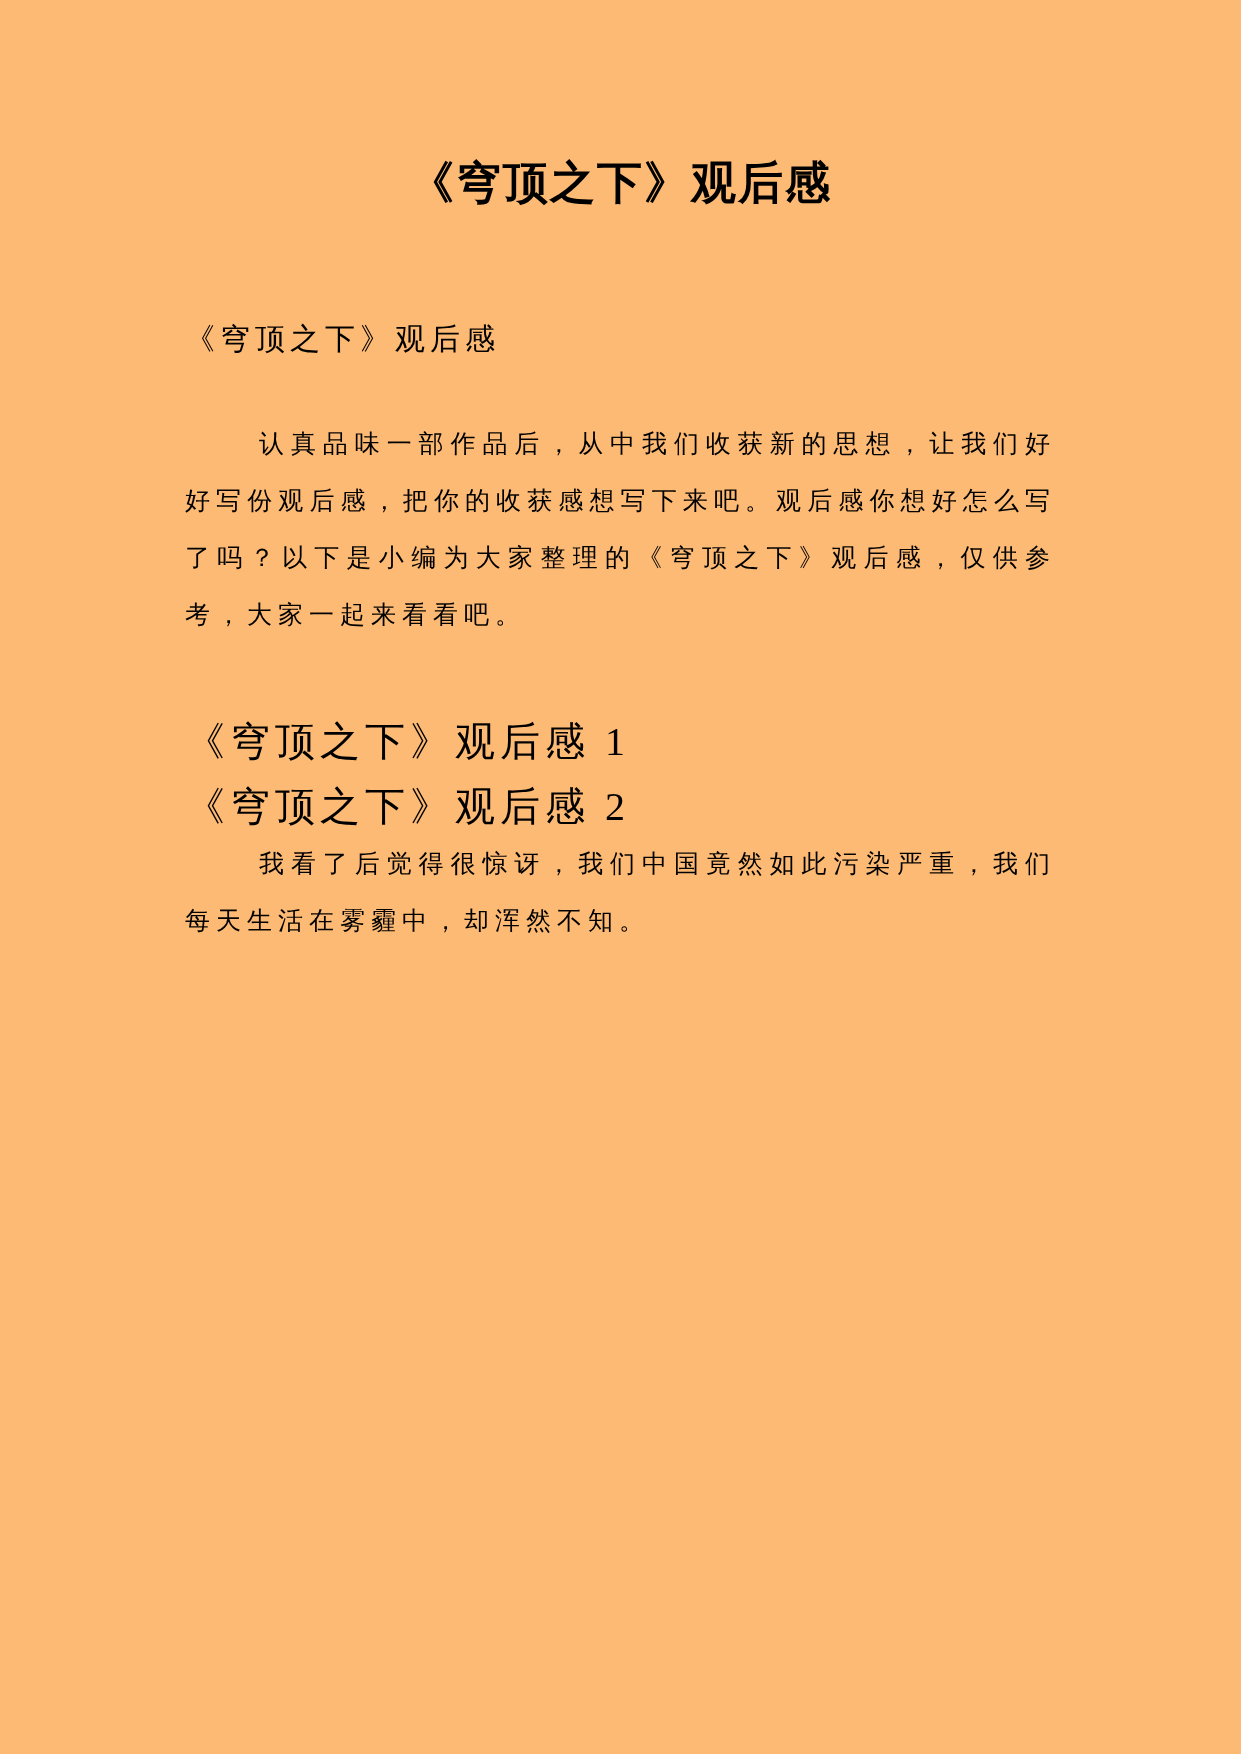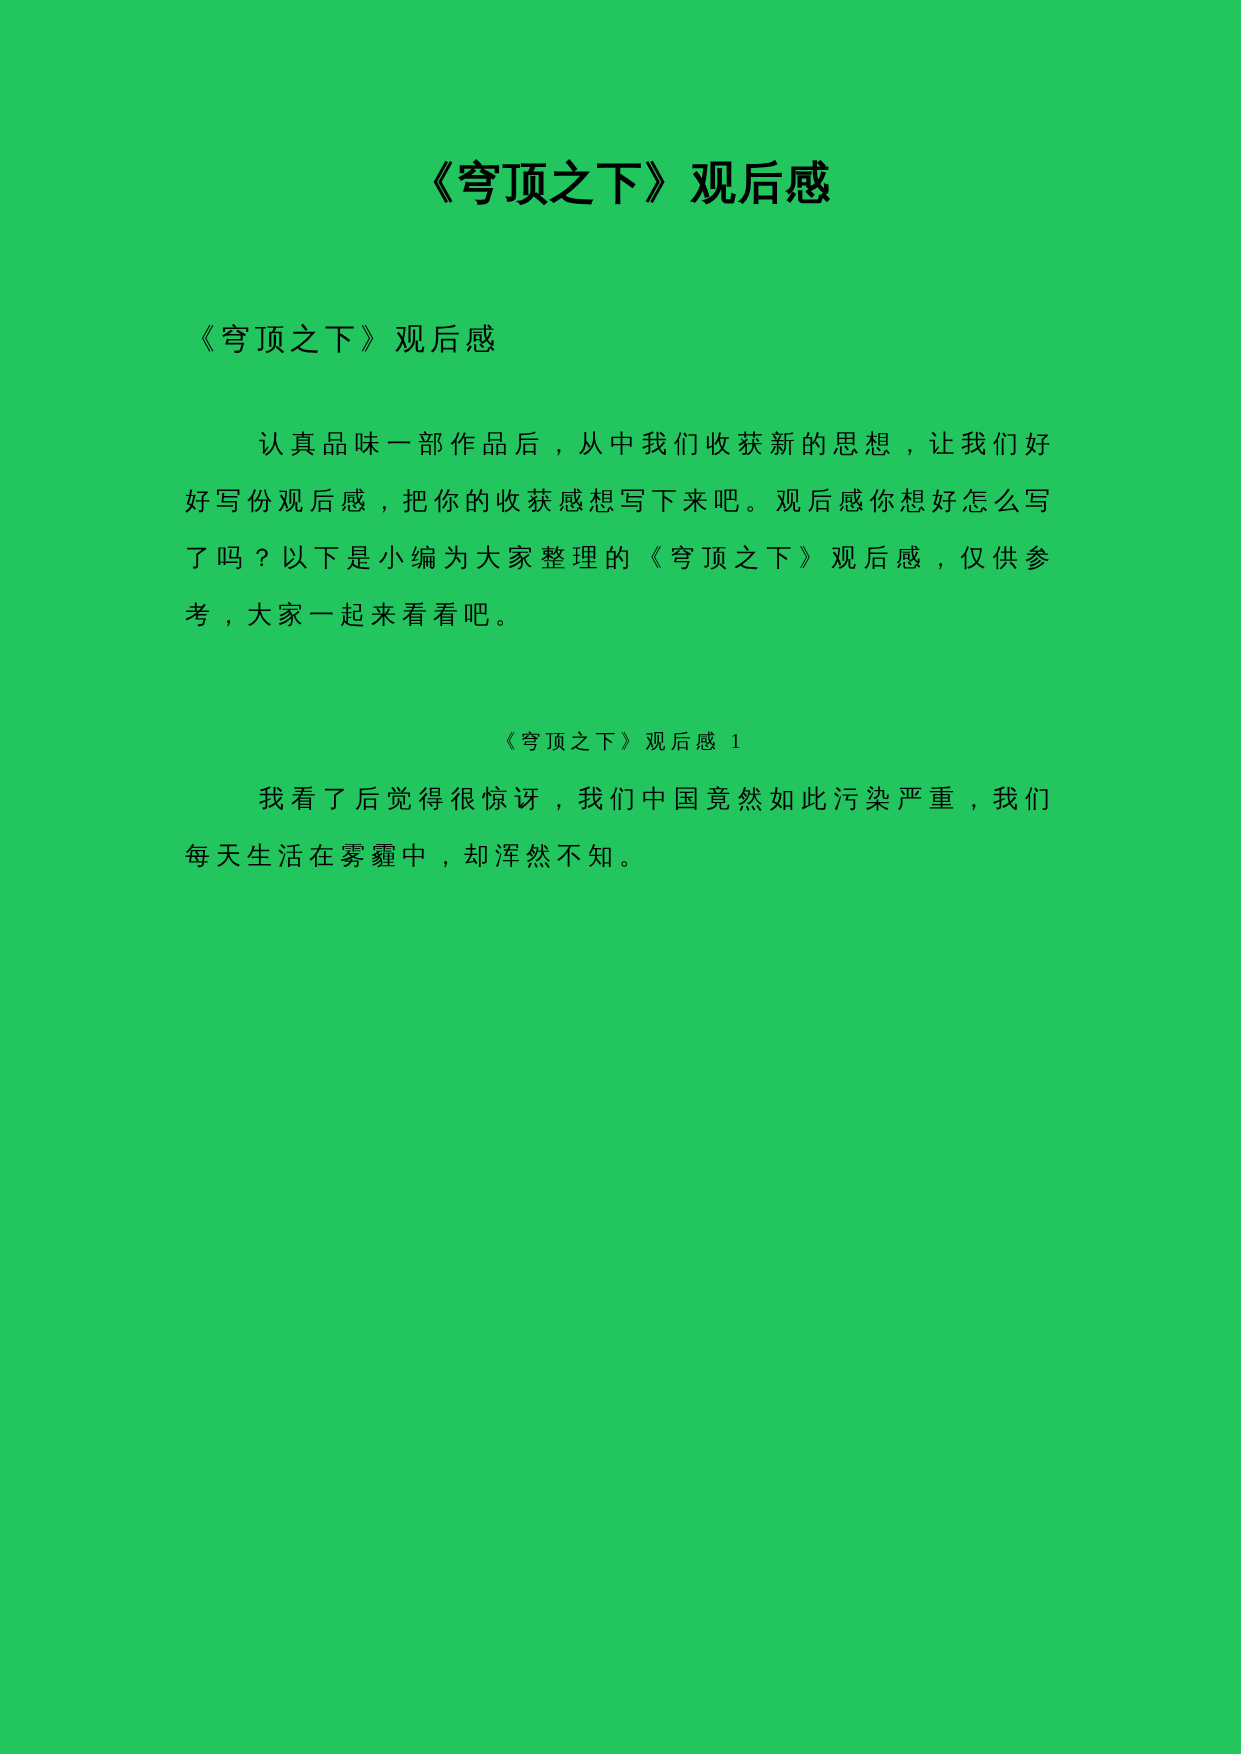--- a/index.html
+++ b/index.html
@@ -5,21 +5,21 @@
   html, body {
     margin: 0;
     padding: 0;
     background: #ffffff;
   }
   .page {
     position: relative;
     width: 1241px;
     height: 1754px;
     margin: 0 auto;
-    background: #22c55e;
+    background: #fdba74;
     box-sizing: border-box;
     padding: 152px 185px 0 185px;
     overflow: hidden;
     font-family: "Liberation Serif", "DejaVu Serif", serif;
     color: #000000;
   }
   .doc-title {
     margin: 0;
     font-size: 45px;
     line-height: 62px;
@@ -47,25 +47,24 @@
     word-break: break-all;
   }
   .para.indent {
     text-indent: 74px;
   }
   .intro {
     margin-top: 48px;
   }
   .section-heading {
     margin: 8px 0 0 0;
-    font-size: 20px;
+    font-size: 40px;
     line-height: 57px;
     letter-spacing: 5px;
     font-weight: 400;
-    text-align: center;
   }
   #sections .section:first-child .section-heading {
     margin-top: 70px;
   }
 </style>
 </head>
 <body>
 
 <div class="page">
   <h1 class="doc-title">《穹顶之下》观后感</h1>
@@ -75,18 +74,19 @@
   <p class="para indent intro">认真品味一部作品后，从中我们收获新的思想，让我们好好写份观后感，把你的收获感想写下来吧。观后感你想好怎么写了吗？以下是小编为大家整理的《穹顶之下》观后感，仅供参考，大家一起来看看吧。</p>
 
   <div id="sections">
   <div class="section">
     <p class="section-heading">《穹顶之下》观后感 1</p>
     <div class="section-paragraphs">
         </div>
   </div>
 
   <div class="section">
+    <p class="section-heading">《穹顶之下》观后感 2</p>
     <div class="section-paragraphs">
           <p class="para indent">我看了后觉得很惊讶，我们中国竟然如此污染严重，我们每天生活在雾霾中，却浑然不知。</p>
         </div>
   </div>
 </div>
 </div>
 
 </body></html>

